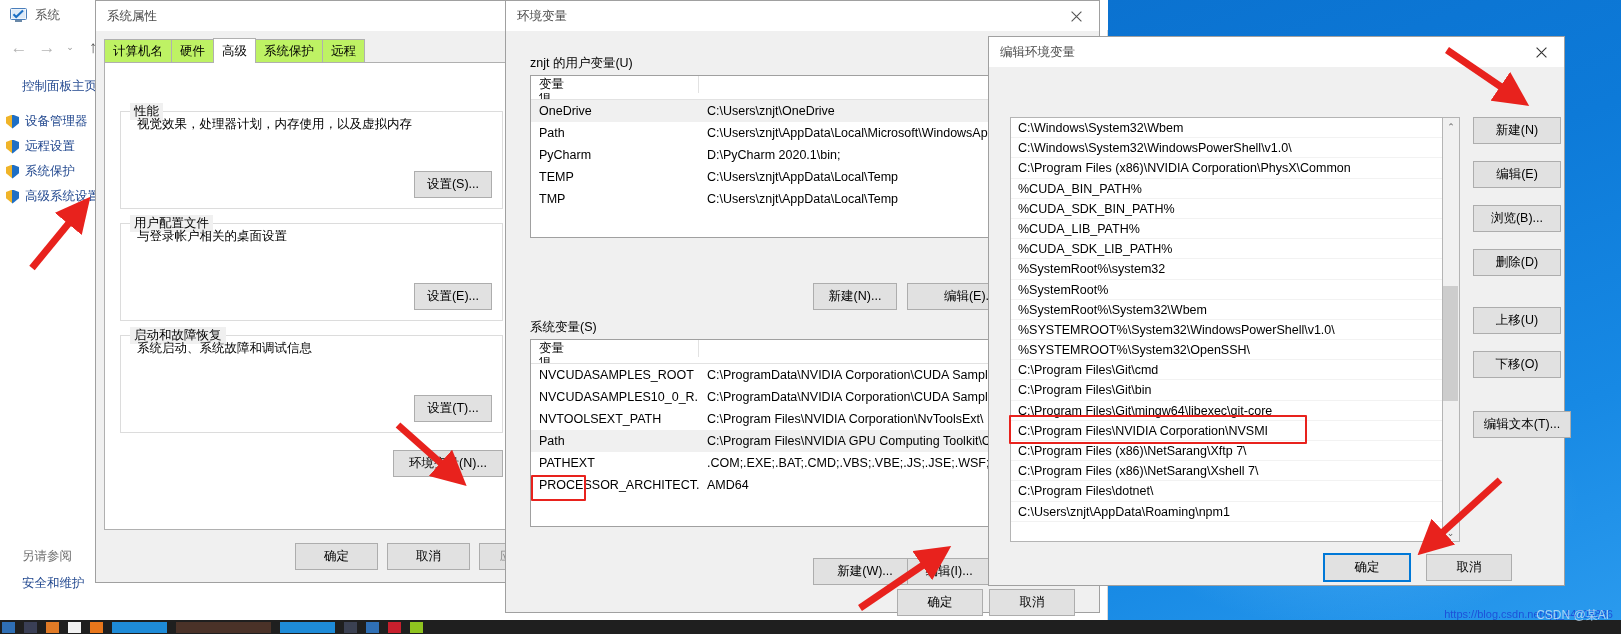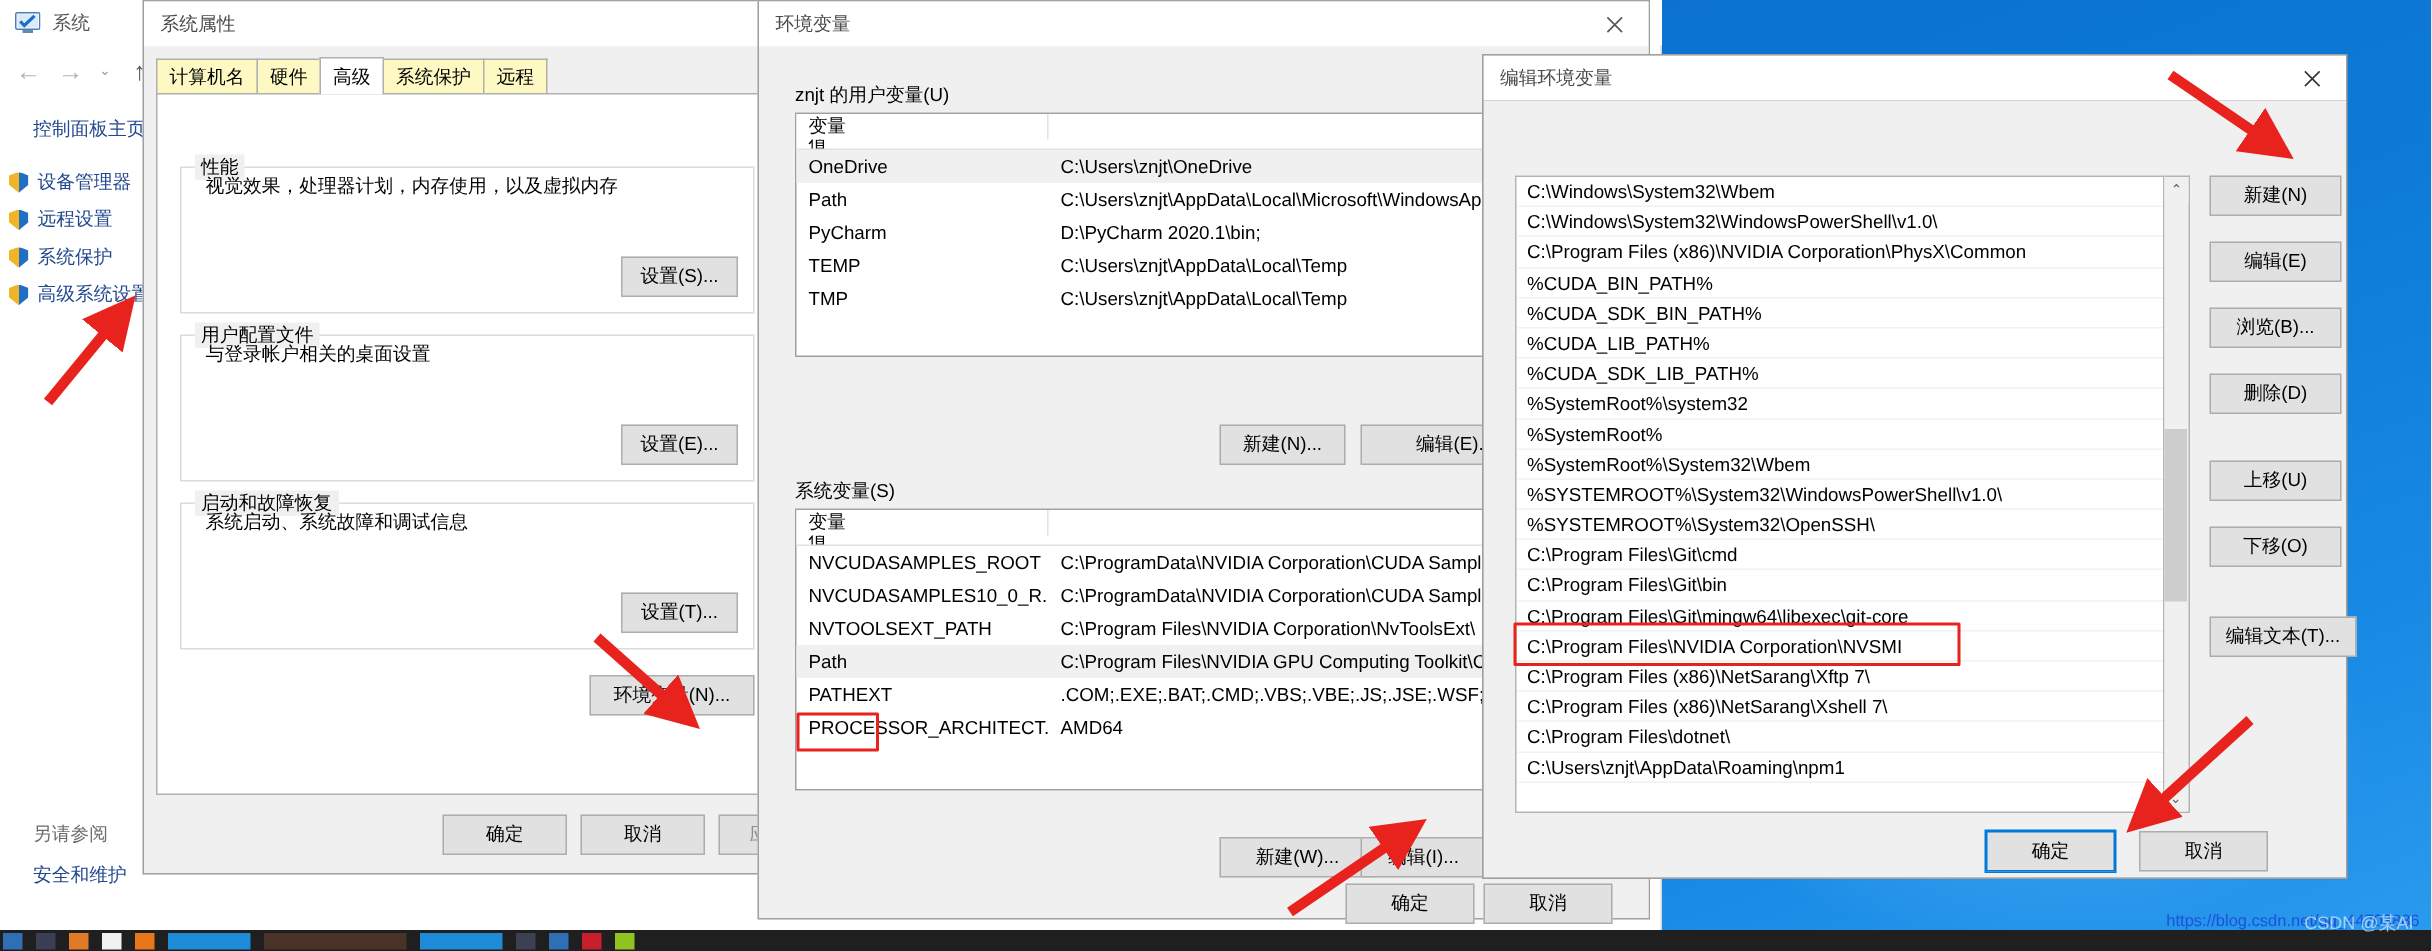--- a/index.html
+++ b/index.html
@@ -140,21 +140,21 @@
   .tabstrip {
     position: absolute; left: 8px; top: 8px; right: 8px; height: 24px;
     border-bottom: 1px solid #b0b0b0;
     display: flex; align-items: flex-end;
   }
   .tab {
     height: 23px; padding: 0 8px;
     display: flex; align-items: center;
     font-size: 12.5px;
     border: 1px solid #b0b0b0; border-bottom: none;
-    background: #fef9c3; margin-right: -1px;
+    background: #bef264; margin-right: -1px;
   }
   .tab.active {
     background: #ffffff; height: 25px; margin-bottom: -1px;
     position: relative; z-index: 2;
   }
   .tabpanel {
     position: absolute; left: 8px; top: 31px; width: 410px; height: 468px;
     background: #ffffff; border: 1px solid #b0b0b0;
   }
   .tp-note { position: absolute; left: 22px; top: 16px; font-size: 12.5px; }
@@ -200,21 +200,21 @@
 
   
   .red-box {
     position: absolute;
     border: 2.5px solid #e8221d;
     pointer-events: none;
     border-radius: 1px;
   }
 
   
-  #editenv { left: 988px; top: 36px; width: 577px; height: 550px; background:#737373; }
+  #editenv { left: 988px; top: 36px; width: 577px; height: 550px; background:#7f1d1d; }
   #editenv .dlg-body { width: 575px; height: 518px; }
   .ee-list {
     position: absolute; left: 21px; top: 50px; width: 433px; height: 425px;
     background: #ffffff; border: 1px solid #b4b4b4;
     overflow: hidden;
   }
   .ee-row {
     height: 20.2px; line-height: 20.2px;
     padding-left: 7px; font-size: 12.5px;
     border-bottom: 1px solid #f2f2f2;

